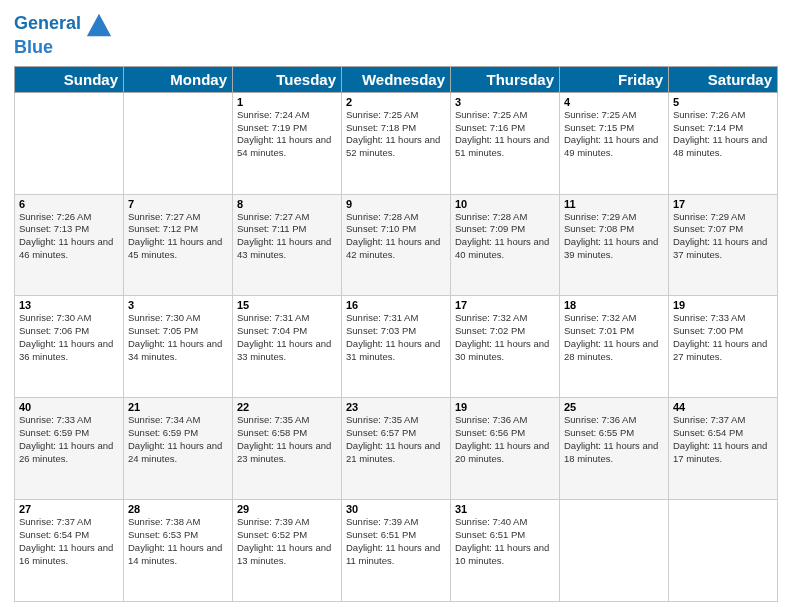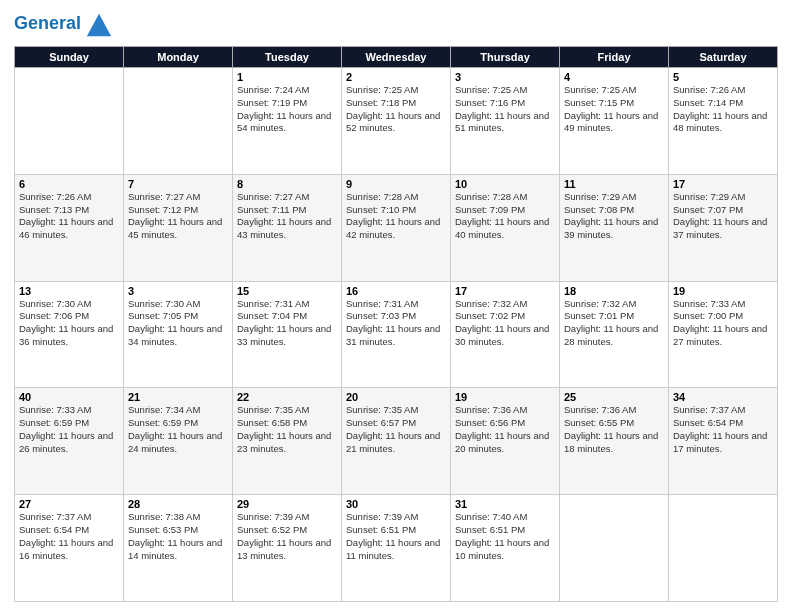--- a/index.html
+++ b/index.html
@@ -53,25 +53,25 @@
       font-size: 14px;
       color: #555;
     }
     .calendar {
       flex: 1;
       border-collapse: collapse;
       width: 100%;
       font-size: 10.5px;
     }
     .calendar th {
-      background-color: #0f172a;
+      background-color: #0369a1;
       color: #fff;
-      text-align: center;
+      text-align: right;
       padding: 4px 5px;
-      font-size: 11px;
+      font-size: 15px;
       border: 1px solid #aaa;
     }
     .calendar td {
       border: 1px solid #ccc;
       vertical-align: top;
       padding: 3px 4px;
       width: calc(100% / 7);
       height: 80px;
     }
     .calendar tr:nth-child(even) td {
@@ -103,20 +103,21 @@
     <div class="logo">
       <div>
         <div style="display:flex;align-items:center;">
           <div class="logo-text">
             <span>General</span>
           </div>
           <svg class="logo-icon" viewBox="0 0 30 30">
             <polygon points="2,28 15,4 28,28" fill="#2a7dc9"></polygon>
           </svg>
         </div>
+        <div class="logo-text" style="color:#2a7dc9;font-size:18px;font-weight:bold;">Blue</div>
       </div>
     </div>
     <div class="title-block">
       <div class="month-title"></div>
       <div class="location-title"></div>
     </div>
   </div>
 
   <table class="calendar">
     <thead>
@@ -266,39 +267,39 @@
             Sunrise: 7:34 AM<br>Sunset: 6:59 PM<br>Daylight: 11 hours and 24 minutes.
           </div>
         </td>
           <td>
           <span class="day-number">22</span>
           <div class="day-info">
             Sunrise: 7:35 AM<br>Sunset: 6:58 PM<br>Daylight: 11 hours and 23 minutes.
           </div>
         </td>
           <td>
-          <span class="day-number">20</span>
+          <span class="day-number">23</span>
           <div class="day-info">
             Sunrise: 7:35 AM<br>Sunset: 6:57 PM<br>Daylight: 11 hours and 21 minutes.
           </div>
         </td>
           <td>
           <span class="day-number">19</span>
           <div class="day-info">
             Sunrise: 7:36 AM<br>Sunset: 6:56 PM<br>Daylight: 11 hours and 20 minutes.
           </div>
         </td>
           <td>
           <span class="day-number">25</span>
           <div class="day-info">
             Sunrise: 7:36 AM<br>Sunset: 6:55 PM<br>Daylight: 11 hours and 18 minutes.
           </div>
         </td>
           <td>
-          <span class="day-number">34</span>
+          <span class="day-number">44</span>
           <div class="day-info">
             Sunrise: 7:37 AM<br>Sunset: 6:54 PM<br>Daylight: 11 hours and 17 minutes.
           </div>
         </td>
         </tr>
         <tr>
           <td>
           <span class="day-number">27</span>
           <div class="day-info">
             Sunrise: 7:37 AM<br>Sunset: 6:54 PM<br>Daylight: 11 hours and 16 minutes.

